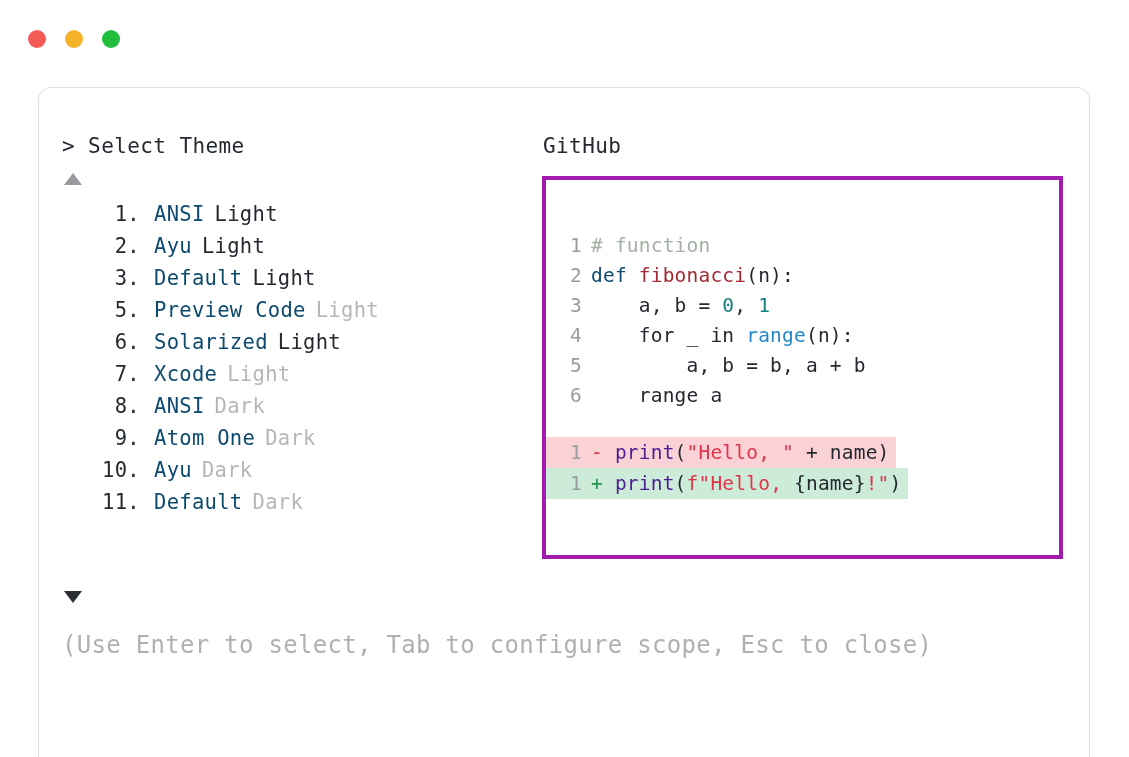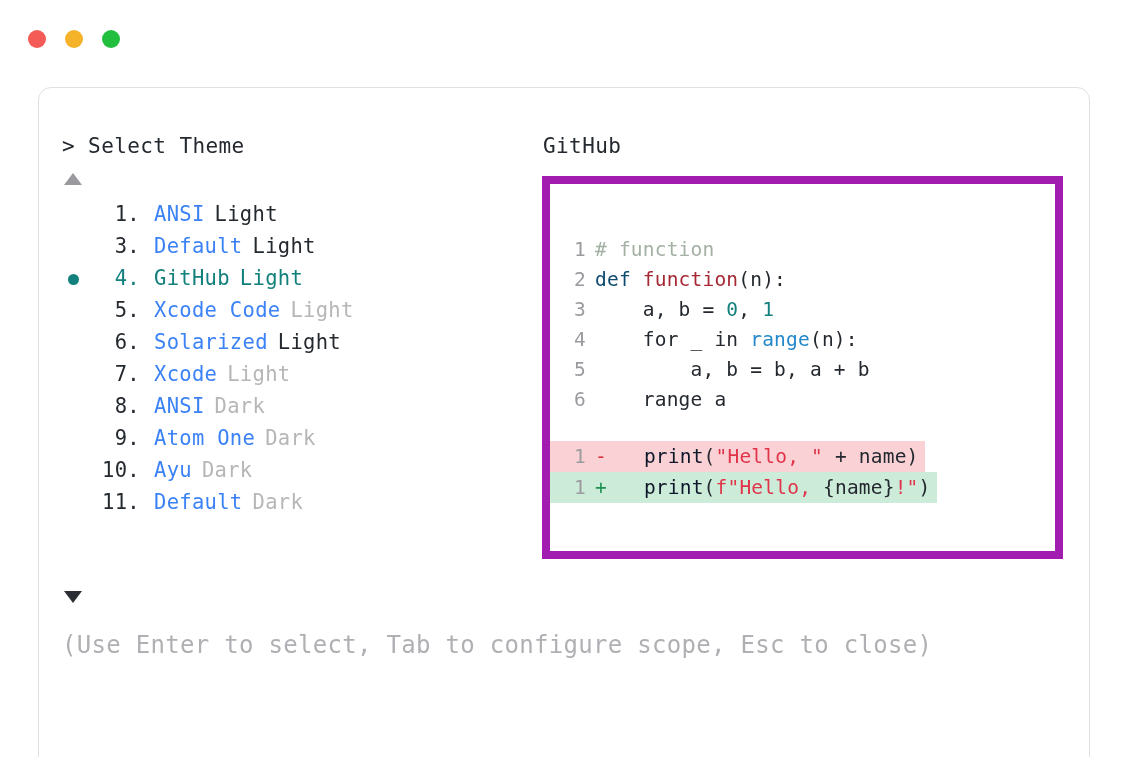--- a/index.html
+++ b/index.html
@@ -113,21 +113,21 @@
   }
   .row-index {
     display: inline-block;
     width: 56px;
     text-align: right;
     color: #24292f;
     padding-left: 22px;
     box-sizing: content-box;
   }
   .row-name {
-    color: #3b82f6;
+    color: #0c4a6e;
     padding-left: 14px;
   }
   .row-variant {
     padding-left: 10px;
   }
   .variant-strong { color: #24292f; }
   .variant-dim    { color: #b6b6b9; }
 
   .theme-row.selected .row-index,
   .theme-row.selected .row-name,
@@ -161,21 +161,21 @@
     color: #24292f;
     letter-spacing: 0.4px;
   }
   .preview-box {
     position: absolute;
     left: 3px;
     top: 88px;
     width: 521px;
     height: 383px;
     box-sizing: border-box;
-    border: 8px solid #a21caf;
+    border: 4px solid #a21caf;
     background: #ffffff;
   }
 
   .code-area {
     position: absolute;
     left: 16px;
     top: 51px;
     right: 6px;
   }
   .code-line {
@@ -211,21 +211,21 @@
   .diff-mark-del { color: #d6303c; }
   .diff-mark-add { color: #1f9352; }
 
   
   .tok-comment { color: #a3b0a3; }
   .tok-kw      { color: #0c4a6e; }
   .tok-fn      { color: #a52834; }
   .tok-plain   { color: #24292f; }
   .tok-num     { color: #12807c; }
   .tok-builtin { color: #2387c9; }
-  .tok-call    { color: #0f172a; margin-left: 25px; }
+  .tok-call    { color: #4c1d95; }
   .tok-str     { color: #e0344a; }
 </style>
 </head>
 <body>
 
 <div class="window-dots">
   <span class="dot" style="background: rgb(244, 91, 86);"></span>
   <span class="dot" style="background: rgb(245, 179, 42);"></span>
   <span class="dot" style="background: rgb(34, 191, 63);"></span>
 </div>
@@ -234,40 +234,40 @@
   <div class="card-inner">
 
     <div class="left-pane">
       <div class="prompt-header">&gt; Select Theme</div>
 
       <div class="scroll-arrow up"></div>
       <div class="scroll-arrow down"></div>
 
       <ul class="theme-list" id="theme-list">
           <li class="theme-row"><span class="row-index">1.</span><span class="row-name">ANSI</span><span class="row-variant variant-strong">Light</span></li>
+          <li class="theme-row"><span class="row-index">2.</span><span class="row-name">Ayu</span><span class="row-variant variant-strong">Light</span></li>
           <li class="theme-row"><span class="row-index">3.</span><span class="row-name">Default</span><span class="row-variant variant-strong">Light</span></li>
-          <li class="theme-row selected"><span class="bullet" style="background: rgb(18, 128, 124);"></span><span class="row-index">4.</span><span class="row-name">GitHub</span><span class="row-variant variant-strong">Light</span></li>
-          <li class="theme-row"><span class="row-index">5.</span><span class="row-name">Xcode Code</span><span class="row-variant variant-dim">Light</span></li>
+          <li class="theme-row"><span class="row-index">5.</span><span class="row-name">Preview Code</span><span class="row-variant variant-dim">Light</span></li>
           <li class="theme-row"><span class="row-index">6.</span><span class="row-name">Solarized</span><span class="row-variant variant-strong">Light</span></li>
           <li class="theme-row"><span class="row-index">7.</span><span class="row-name">Xcode</span><span class="row-variant variant-dim">Light</span></li>
           <li class="theme-row"><span class="row-index">8.</span><span class="row-name">ANSI</span><span class="row-variant variant-dim">Dark</span></li>
           <li class="theme-row"><span class="row-index">9.</span><span class="row-name">Atom One</span><span class="row-variant variant-dim">Dark</span></li>
           <li class="theme-row"><span class="row-index">10.</span><span class="row-name">Ayu</span><span class="row-variant variant-dim">Dark</span></li>
           <li class="theme-row"><span class="row-index">11.</span><span class="row-name">Default</span><span class="row-variant variant-dim">Dark</span></li>
         </ul>
 
       <div class="footer-hint">(Use Enter to select, Tab to configure scope, Esc to close)</div>
     </div>
 
     <div class="right-pane">
       <div class="preview-label">GitHub</div>
       <div class="preview-box">
         <div class="code-area" id="code-area">
             <div class="code-line"><span class="ln">1</span><span class="tok-comment"># function</span></div>
-            <div class="code-line"><span class="ln">2</span><span class="tok-kw">def </span><span class="tok-fn">function</span><span class="tok-plain">(n):</span></div>
+            <div class="code-line"><span class="ln">2</span><span class="tok-kw">def </span><span class="tok-fn">fibonacci</span><span class="tok-plain">(n):</span></div>
             <div class="code-line"><span class="ln">3</span><span class="tok-plain">    a, b = </span><span class="tok-num">0</span><span class="tok-plain">, </span><span class="tok-num">1</span></div>
             <div class="code-line"><span class="ln">4</span><span class="tok-plain">    for _ in </span><span class="tok-builtin">range</span><span class="tok-plain">(n):</span></div>
             <div class="code-line"><span class="ln">5</span><span class="tok-plain">        a, b = b, a + b</span></div>
             <div class="code-line"><span class="ln">6</span><span class="tok-plain">    range a</span></div>
             <div class="code-gap"></div>
             <div><span class="diff-line diff-del" style="background: rgb(250, 210, 214);"><span class="ln">1</span><span class="diff-mark-del">- </span><span class="tok-call">print</span><span class="tok-plain">(</span><span class="tok-str">"Hello, "</span><span class="tok-plain"> + name)</span></span></div>
             <div><span class="diff-line diff-add" style="background: rgb(205, 235, 217);"><span class="ln">1</span><span class="diff-mark-add">+ </span><span class="tok-call">print</span><span class="tok-plain">(</span><span class="tok-str">f"Hello, </span><span class="tok-plain">{name}</span><span class="tok-str">!"</span><span class="tok-plain">)</span></span></div>
           </div>
       </div>
     </div>

